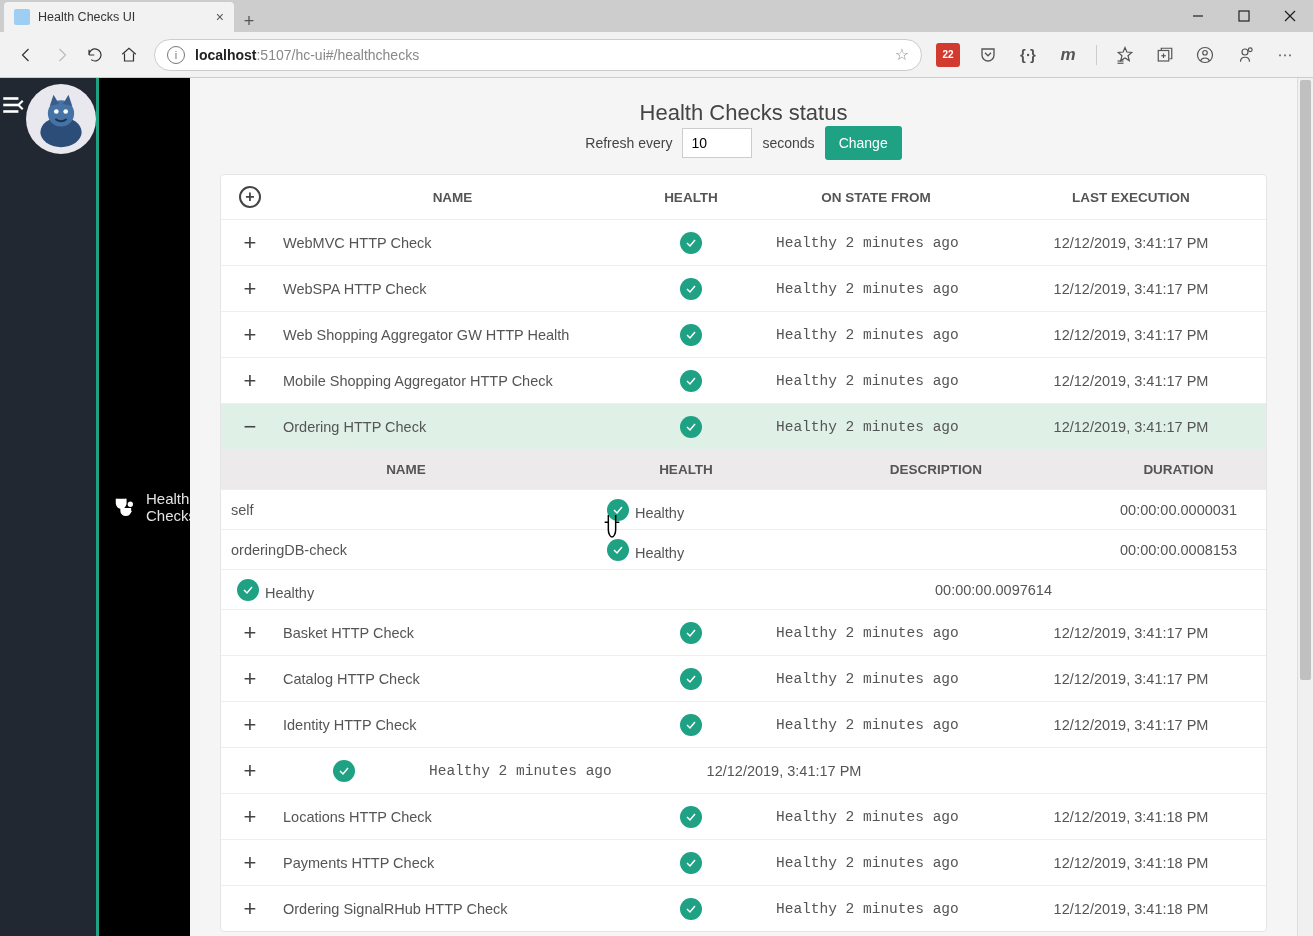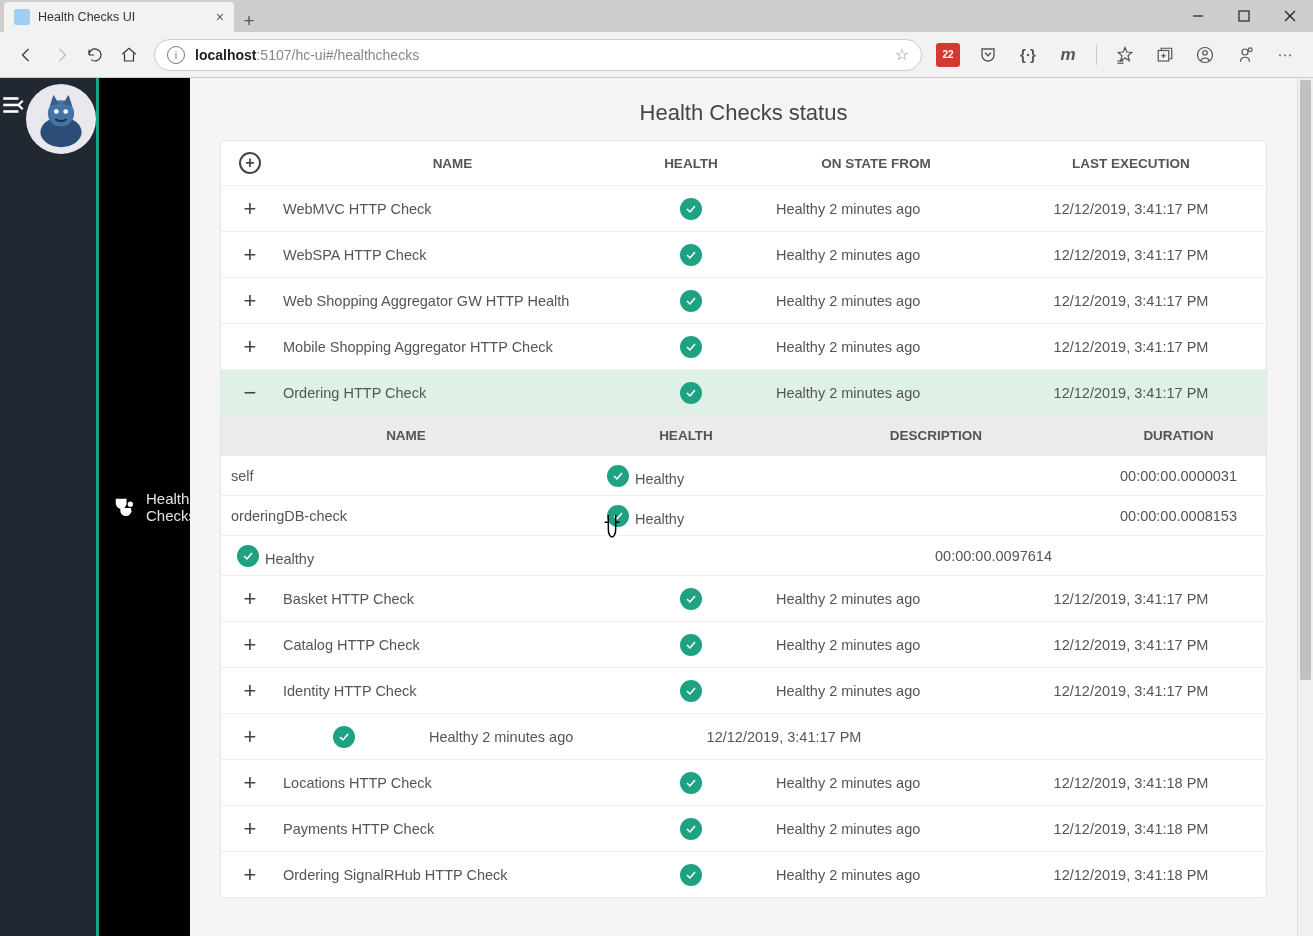--- a/index.html
+++ b/index.html
@@ -60,21 +60,21 @@
 .thead .col-name{flex:1;text-align:center;}
 .thead .col-health{width:130px;text-align:center;}
 .thead .col-state{width:240px;text-align:center;}
 .thead .col-last{width:270px;text-align:center;}
 .plus-circle{width:22px;height:22px;border:2px solid #444;border-radius:50%;display:flex;align-items:center;justify-content:center;color:#444;font-size:16px;font-weight:700;}
 .row{display:flex;align-items:center;height:46px;border-top:1px solid #eee;color:#555;}
 .row.expanded{background:#dff0e7;}
 .row .col-exp{width:58px;display:flex;justify-content:center;font-size:22px;color:#444;font-weight:400;}
 .row .col-name{flex:1;padding-left:4px;}
 .row .col-health{width:130px;display:flex;justify-content:center;}
-.row .col-state{width:240px;text-align:left;padding-left:20px;}
+.row .col-state{width:240px;text-align:left;padding-left:20px;font-family:Liberation Mono, monospace;}
 .row .col-last{width:270px;text-align:center;}
 .health-badge{width:22px;height:22px;background:#1fa184;border-radius:50%;display:flex;align-items:center;justify-content:center;}
 .health-badge svg{width:12px;height:12px;stroke:#fff;fill:none;stroke-width:3;}
 
 .subtable{background:#fff;}
 .subhead{display:flex;height:40px;align-items:center;background:#eceaea;color:#555;font-weight:600;font-size:13.5px;}
 .subhead .s-name{width:370px;text-align:center;}
 .subhead .s-health{width:190px;text-align:center;}
 .subhead .s-desc{width:310px;text-align:center;}
 .subhead .s-dur{flex:1;text-align:center;}
@@ -233,20 +233,26 @@
                 <path d="M12 8a4 4 0 1 0 0 8 4 4 0 0 0 0-8zm9 4a7 7 0 0 0-.1-1.2l2-1.6-2-3.4-2.4 1a7 7 0 0 0-2-1.2l-.4-2.6h-4l-.4 2.6a7 7 0 0 0-2 1.2l-2.4-1-2 3.4 2 1.6A7 7 0 0 0 3 12c0 .4 0 .8.1 1.2l-2 1.6 2 3.4 2.4-1a7 7 0 0 0 2 1.2l.4 2.6h4l.4-2.6a7 7 0 0 0 2-1.2l2.4 1 2-3.4-2-1.6c.1-.4.1-.8.1-1.2z"></path>
               </svg>
             </span>
         <span>Webhooks</span>
       </div>
     </div>
 
     <div class="main">
       <div class="page-hdr">
         <div class="page-title">Health Checks status</div>
+        <div class="refresh-area">
+          <span>Refresh every</span>
+          <input type="text" value="10" style="">
+          <span>seconds</span>
+          <button class="btn-change">Change</button>
+        </div>
       </div>
 
       <div class="table">
         <div class="thead">
           <div class="col-exp">
                 <div class="plus-circle">+</div>
               </div>
           <div class="col-name">NAME</div>
           <div class="col-health">HEALTH</div>
           <div class="col-state">ON STATE FROM</div>

